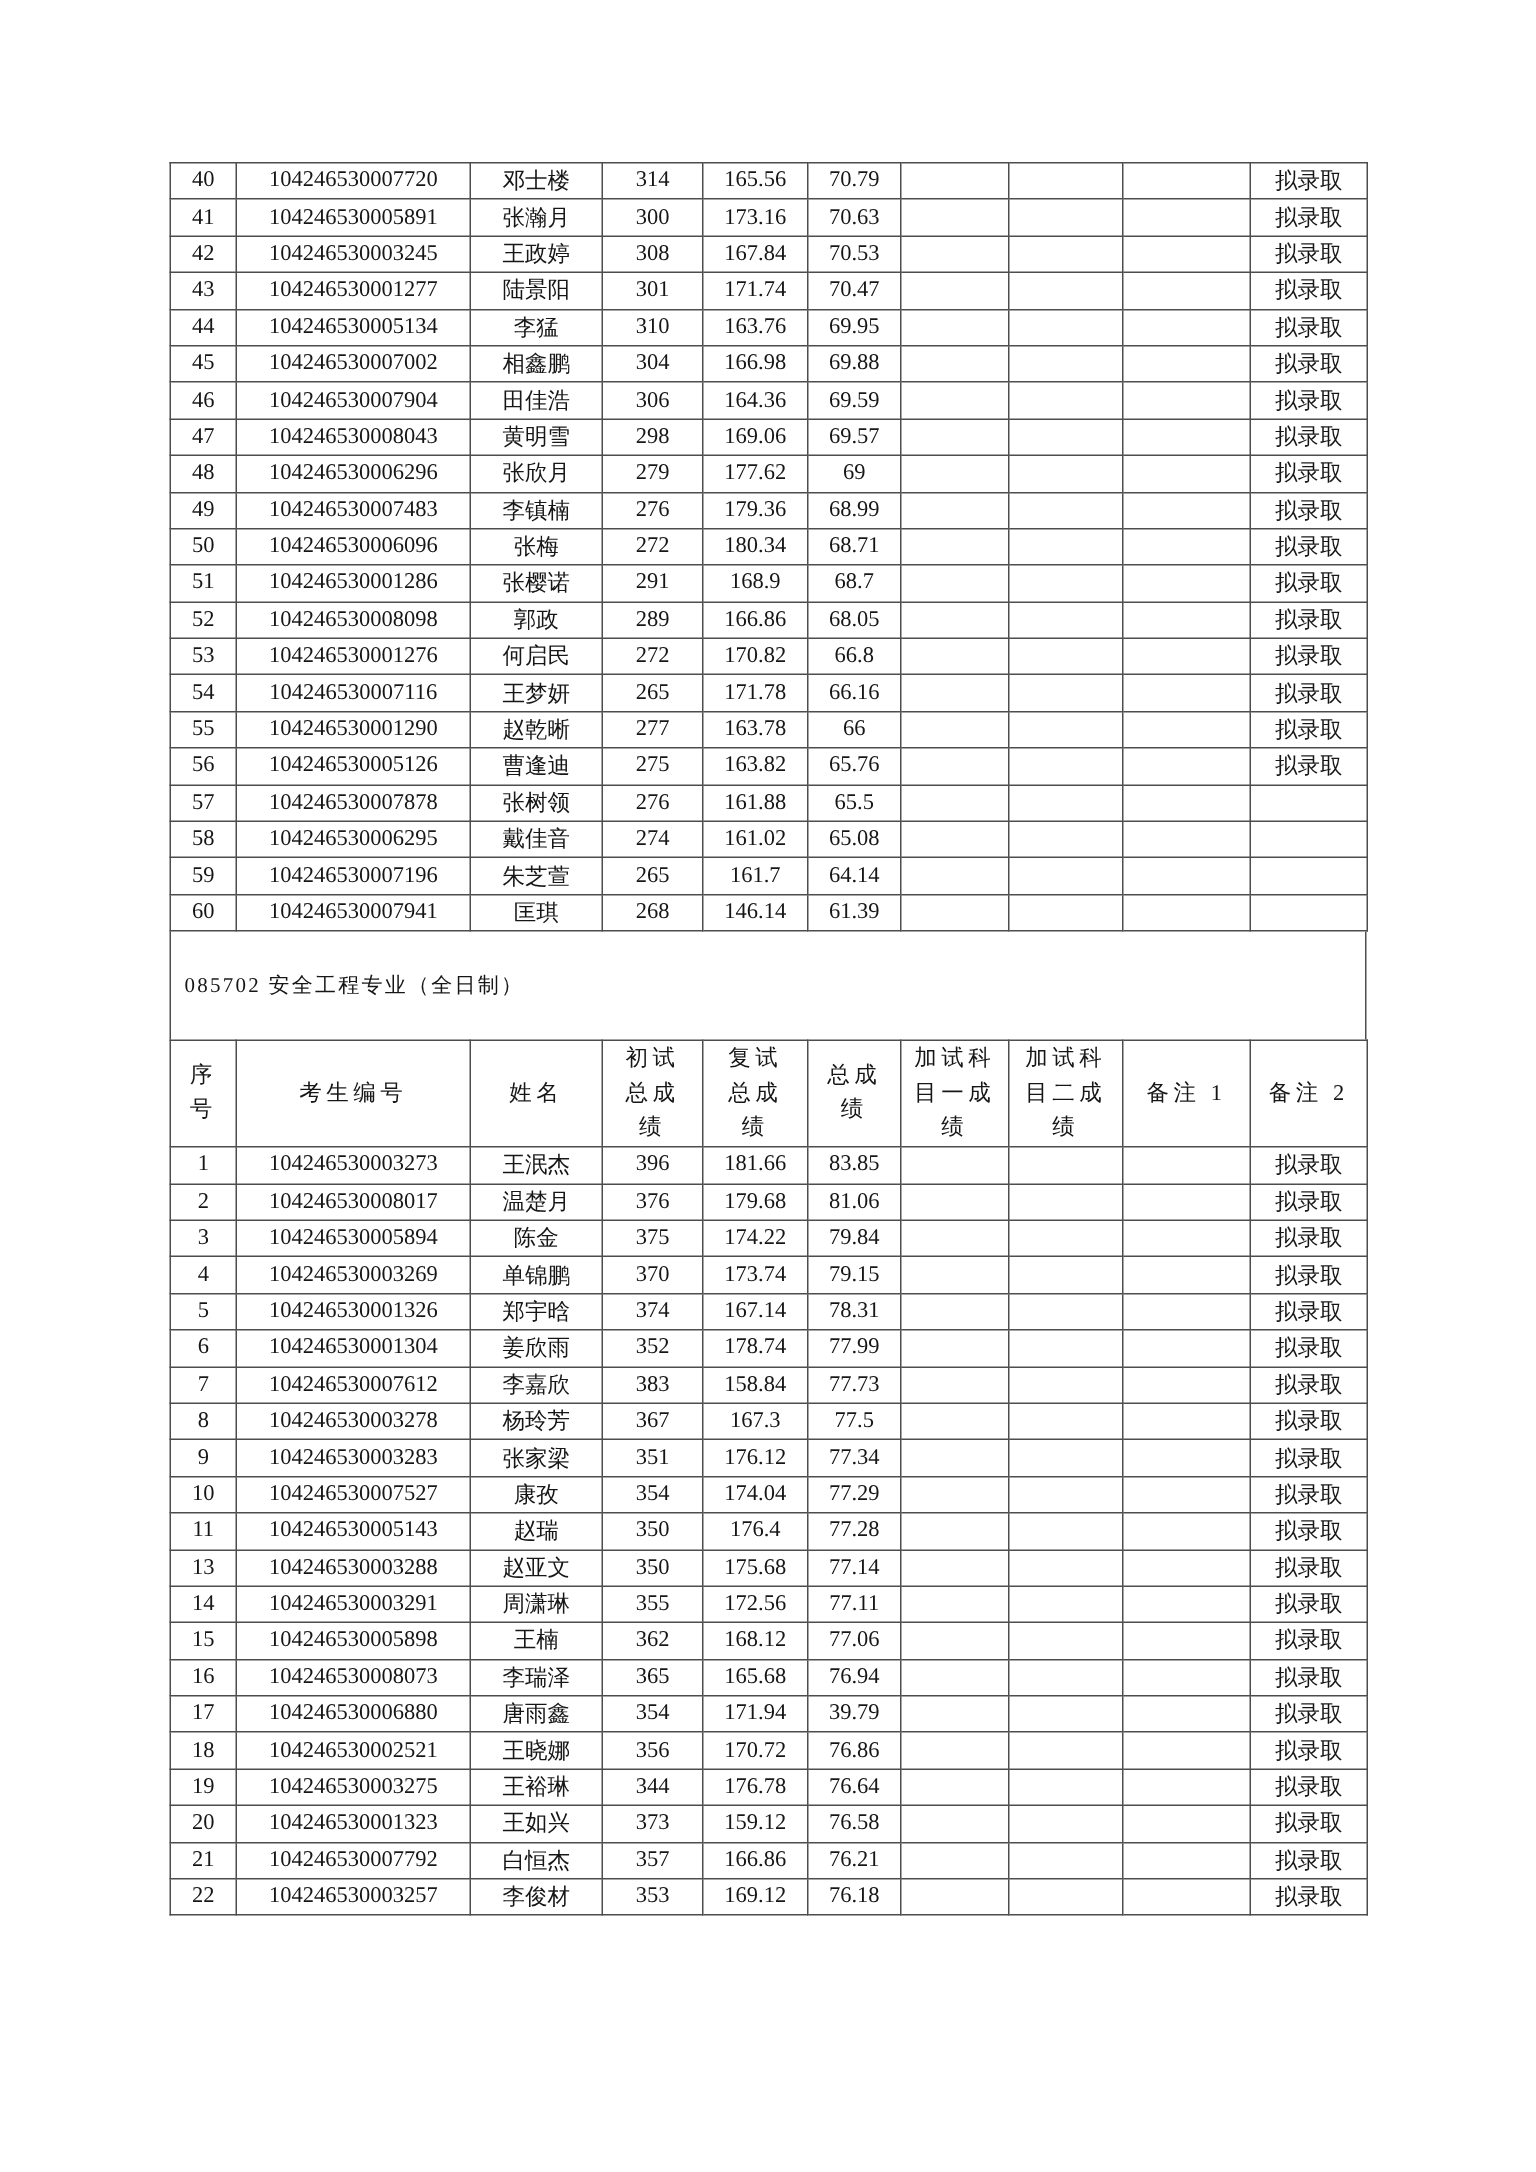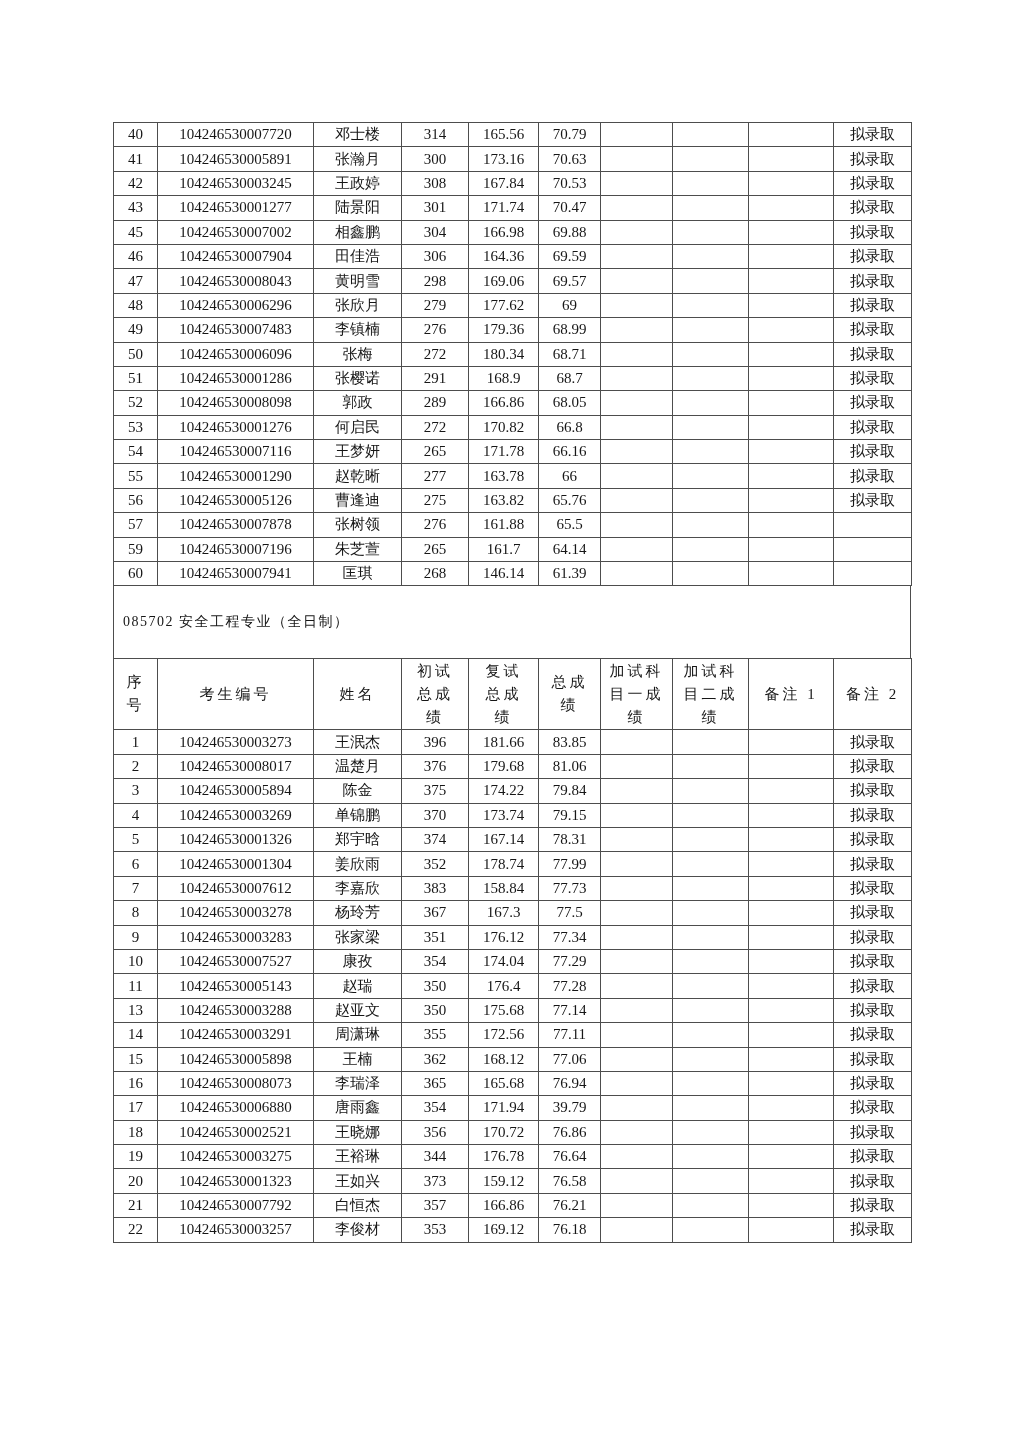--- a/index.html
+++ b/index.html
@@ -7,21 +7,21 @@
   body {
     width: 1024px; height: 1448px;
     background: #ffffff;
     font-family: "Liberation Serif", serif;
     color: #161616;
     position: relative;
     overflow: hidden;
   }
   .sheet {
     position: absolute;
-    left: 113px; top: 122px;
+    left: 113px; top: 108px;
     width: 799px;
   }
   table {
     border-collapse: collapse;
     table-layout: fixed;
     width: 798px;
   }
   td, th {
     border: 1px solid #4d4d4d;
     text-align: center;
@@ -122,20 +122,32 @@
           <td>陆景阳</td>
           <td>301</td>
           <td>171.74</td>
           <td>70.47</td>
           <td></td>
           <td></td>
           <td></td>
           <td>拟录取</td>
         </tr>
         <tr class="data-row">
+          <td>44</td>
+          <td>104246530005134</td>
+          <td>李猛</td>
+          <td>310</td>
+          <td>163.76</td>
+          <td>69.95</td>
+          <td></td>
+          <td></td>
+          <td></td>
+          <td>拟录取</td>
+        </tr>
+        <tr class="data-row">
           <td>45</td>
           <td>104246530007002</td>
           <td>相鑫鹏</td>
           <td>304</td>
           <td>166.98</td>
           <td>69.88</td>
           <td></td>
           <td></td>
           <td></td>
           <td>拟录取</td>
@@ -272,20 +284,32 @@
           <td></td>
           <td>拟录取</td>
         </tr>
         <tr class="data-row">
           <td>57</td>
           <td>104246530007878</td>
           <td>张树领</td>
           <td>276</td>
           <td>161.88</td>
           <td>65.5</td>
+          <td></td>
+          <td></td>
+          <td></td>
+          <td></td>
+        </tr>
+        <tr class="data-row">
+          <td>58</td>
+          <td>104246530006295</td>
+          <td>戴佳音</td>
+          <td>274</td>
+          <td>161.02</td>
+          <td>65.08</td>
           <td></td>
           <td></td>
           <td></td>
           <td></td>
         </tr>
         <tr class="data-row">
           <td>59</td>
           <td>104246530007196</td>
           <td>朱芝萱</td>
           <td>265</td>

